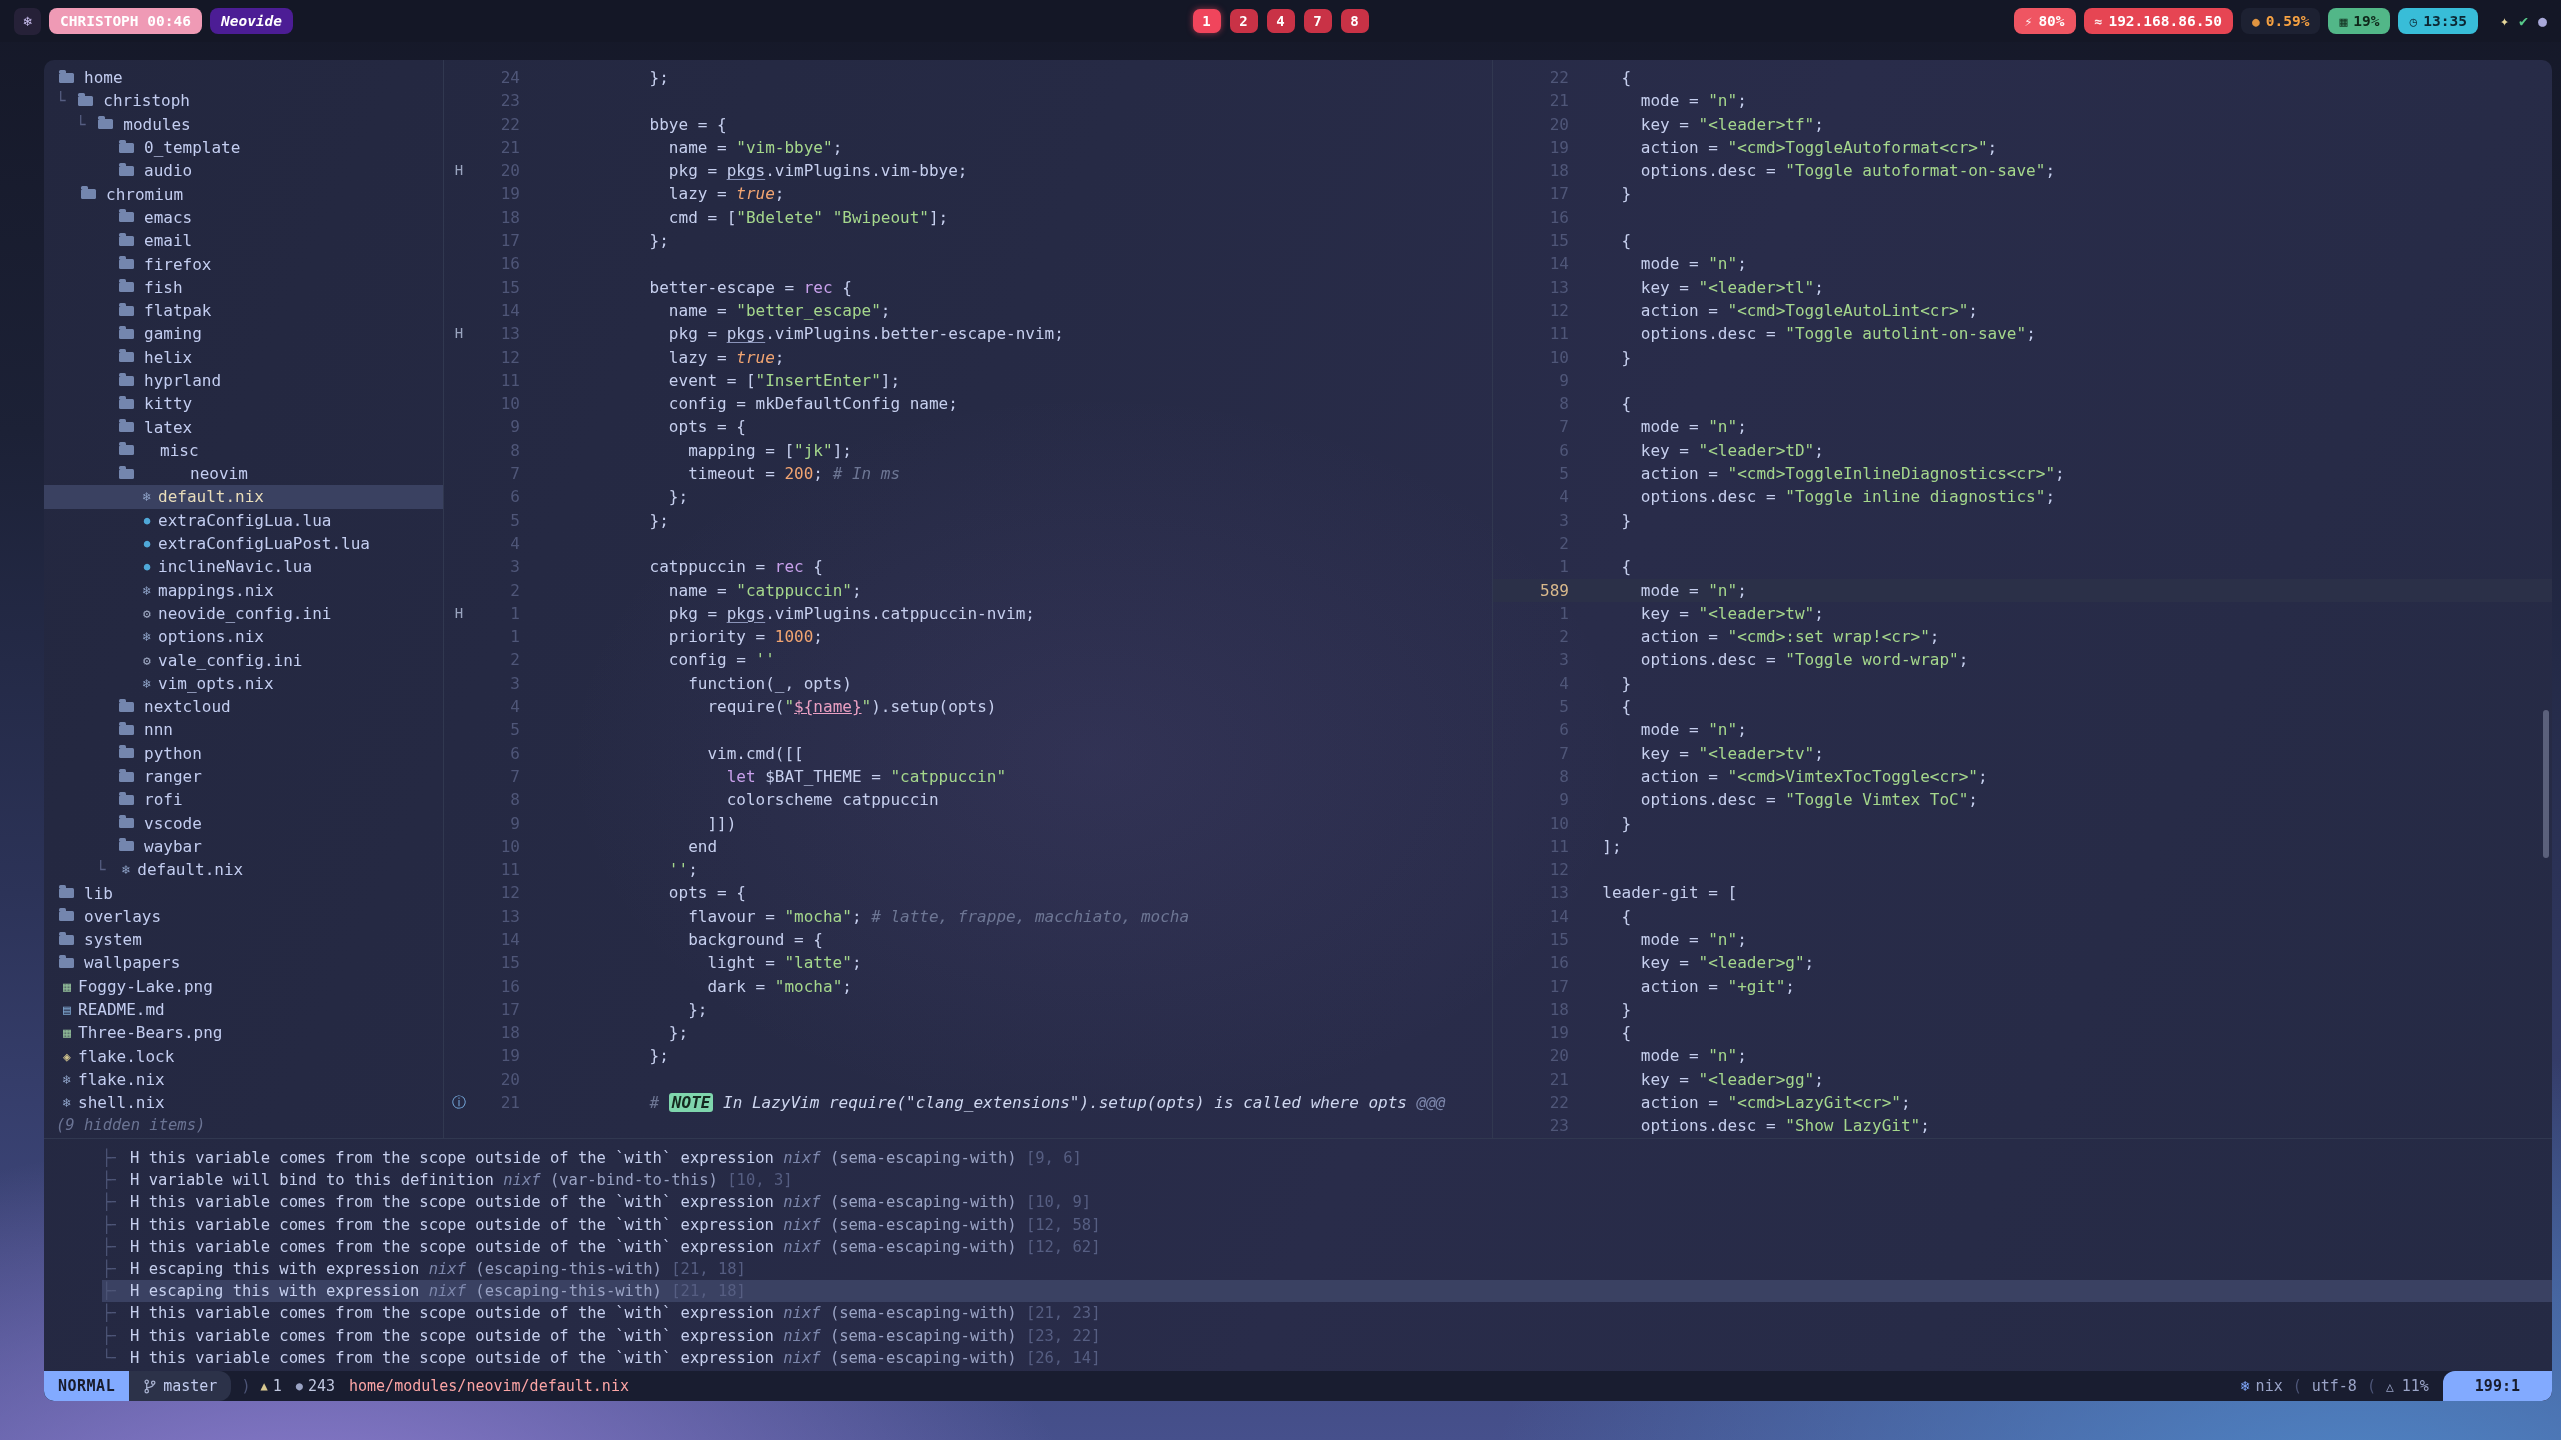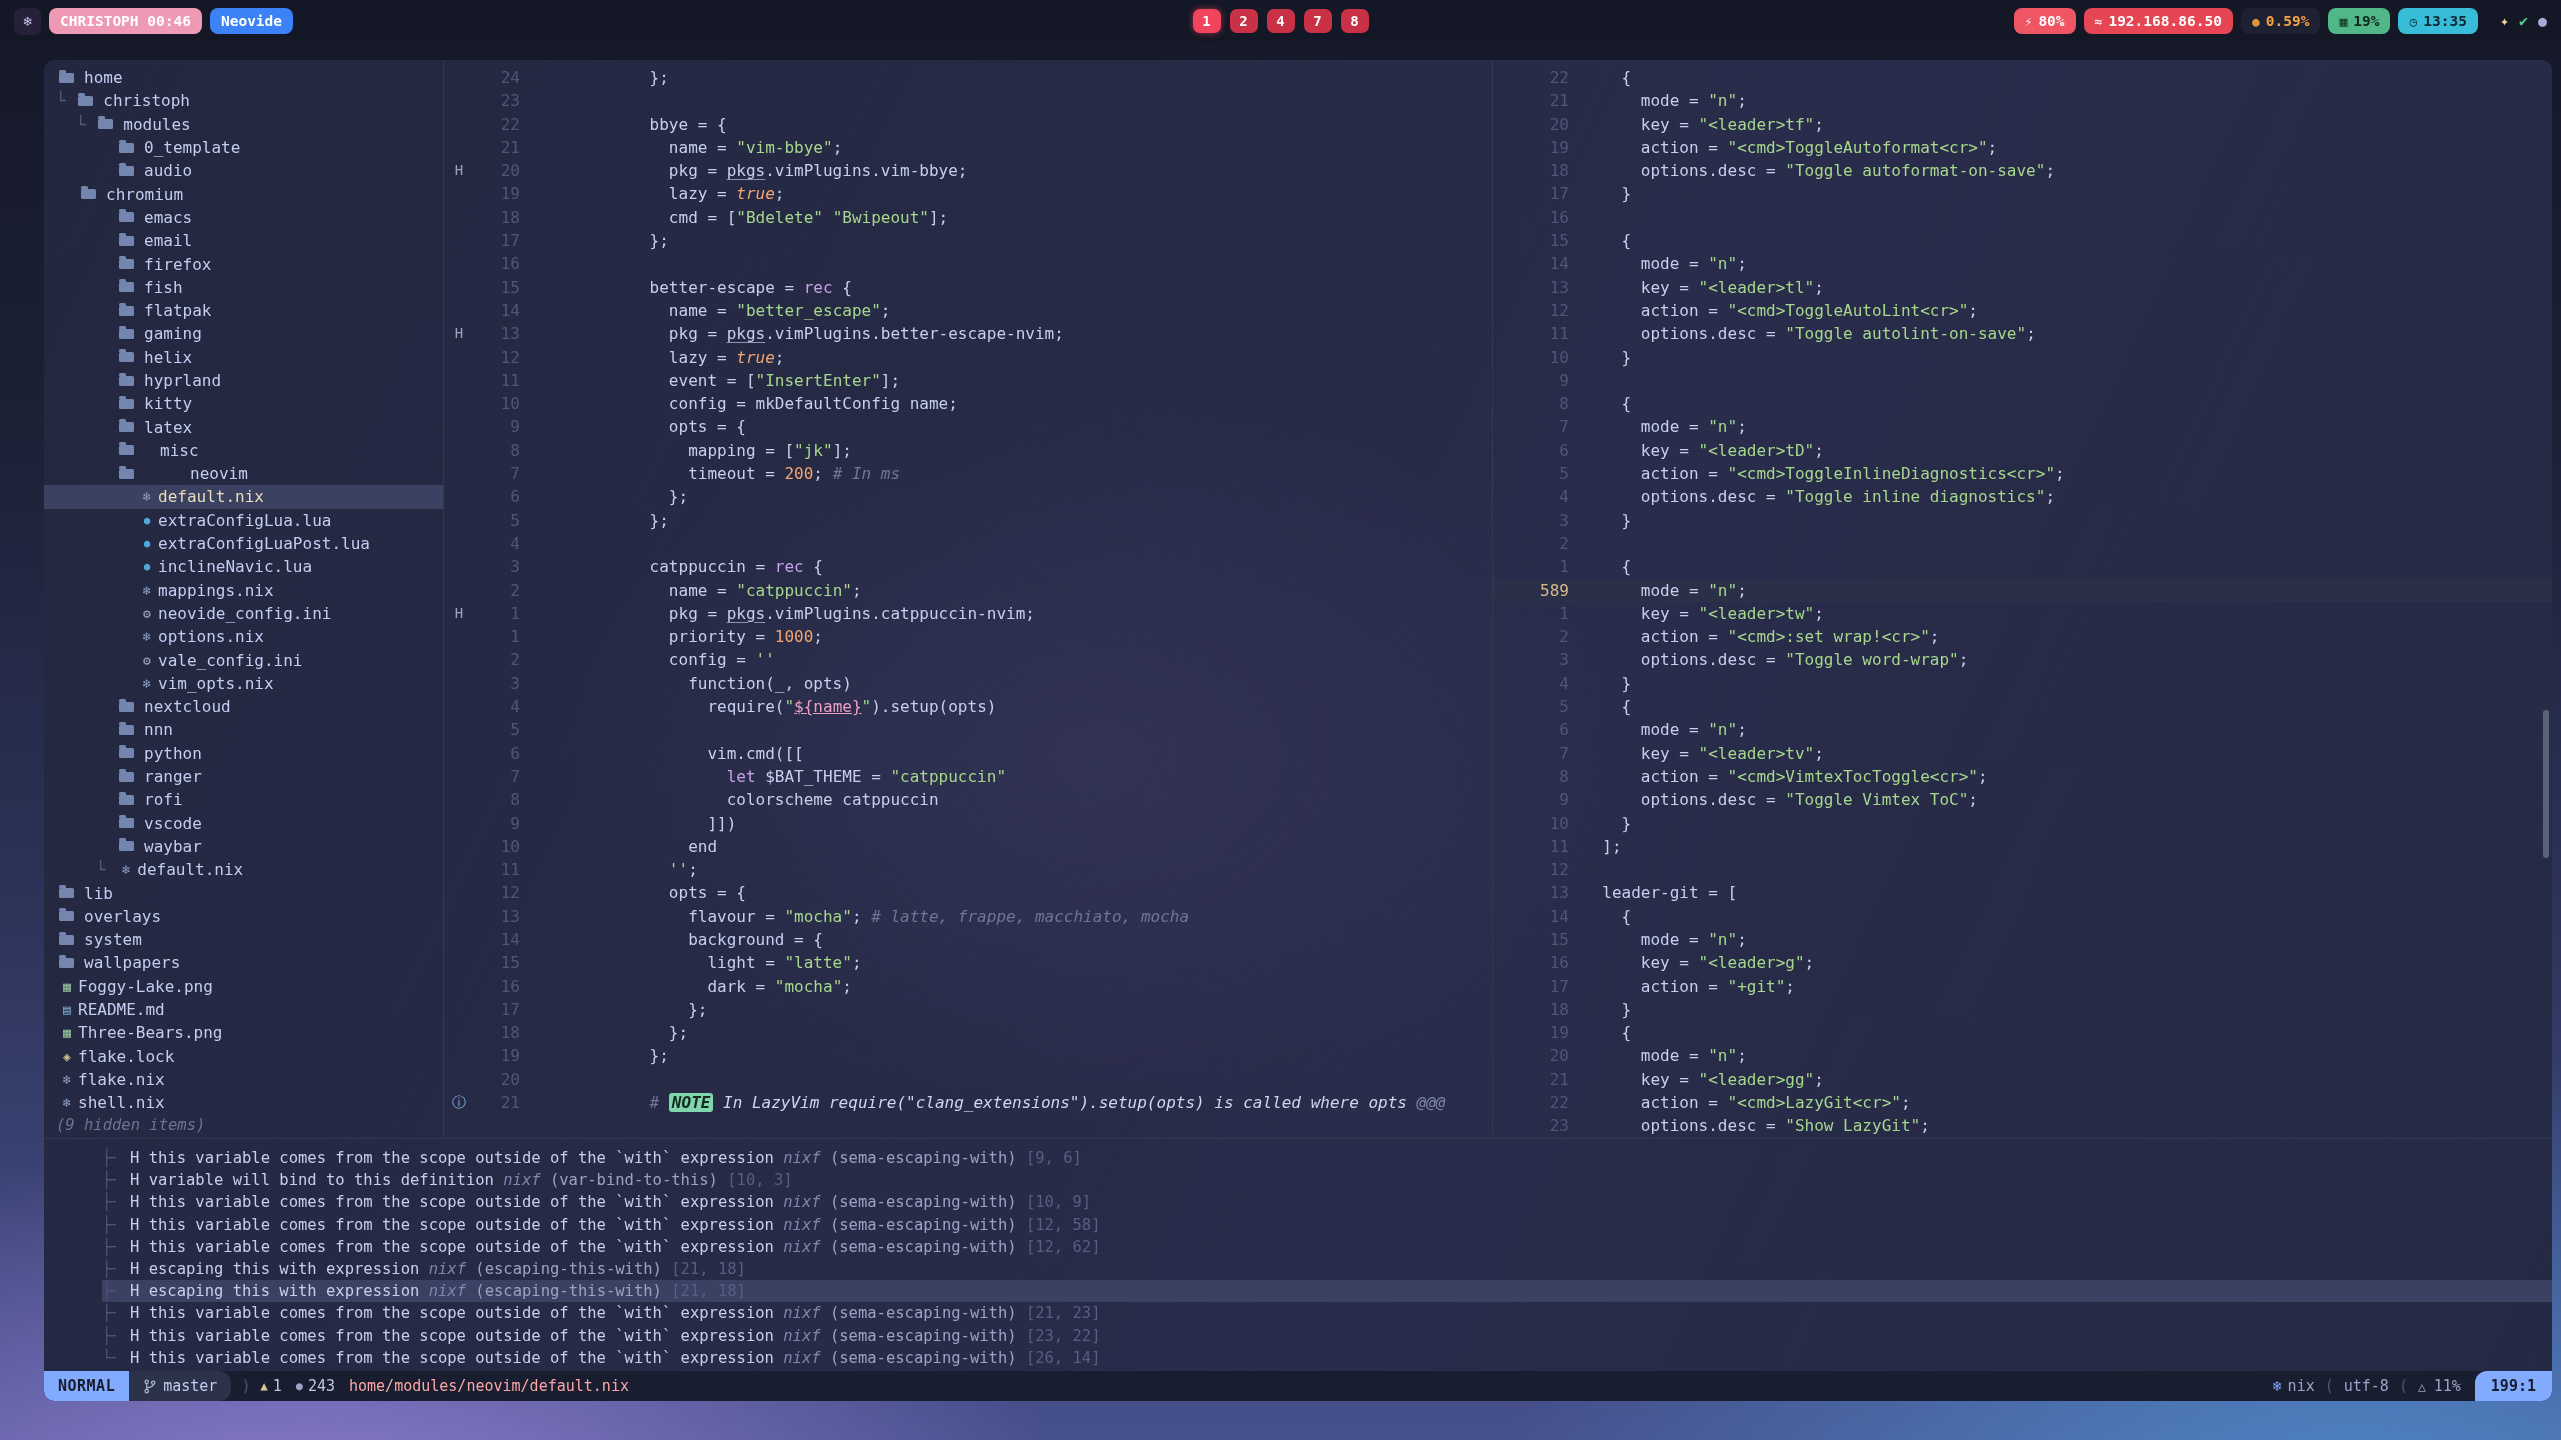--- a/index.html
+++ b/index.html
@@ -18,21 +18,21 @@
     background:#141726; display:flex; align-items:center; padding:0 14px;
   }
   .tb-left, .tb-right { display:flex; align-items:center; gap:8px; }
   .tb-right { margin-left:auto; }
   .logo { width:27px; height:27px; border-radius:7px; background:#262138; color:#cabff0;
           display:flex; align-items:center; justify-content:center; font-size:14px; }
   .badge { height:26px; border-radius:8px; padding:0 11px; display:flex; align-items:center;
            gap:6px; font-size:14.5px; font-weight:bold; color:#fff; }
   .bic { font-size:13px; opacity:.9; }
   .badge-user { background:#ef9ab5; color:#fff; }
-  .badge-app  { background:#3b82f6; }
+  .badge-app  { background:#4c1d95;font-style:italic; }
   .badge-batt { background:#ef5562; color:#fff; }
   .badge-net  { background:#e64553; }
   .badge-cpu  { background:#1d2132; color:#f5a142; }
   .badge-cpu .bic { color:#f5a142; }
   .badge-mem  { background:#52b788; color:#0f281a; }
   .badge-time { background:#38bdd8; color:#0c2733; }
   .tb-center { position:absolute; left:50%; transform:translateX(-50%); display:flex; gap:9px; }
   .ws { width:28px; height:24px; border-radius:7px; background:#c93246; color:#fff;
         display:flex; align-items:center; justify-content:center; font-size:14px; font-weight:bold; }
   .ws.active { background:#f0455c; box-shadow:0 0 6px rgba(240,70,95,.6); }
@@ -116,21 +116,21 @@
             padding:0 14px; border-radius:0 12px 12px 0; color:#c3cdf0; }
   .sl-sep { color:#4d5577; margin:0 10px; }
   .sl-diag { display:flex; align-items:center; gap:5px; margin-right:14px; color:#c0c8e0; }
   .w-ic { color:#d8c890; font-size:12px; }
   .h-ic { color:#9aa3c4; font-size:12px; }
   .sl-path { color:#fca5a5; margin-left:0; }
   .sl-right { margin-left:auto; display:flex; align-items:center; }
   .nix-ic { color:#82aaff; margin-right:6px; }
   .os-ic { color:#9aa4c8; margin-right:8px; font-size:13px; }
   .sl-pos { background:#82aaff; color:#181c2c; font-weight:bold; height:30px; display:flex;
-            align-items:center; padding:0 16px; margin-left:14px; border-radius:12px 0 0 0; }
+            align-items:center; padding:0 32px; margin-left:14px; border-radius:12px 0 0 0; }
 
   .scrollthumb { position:absolute; right:3px; top:650px; width:6px; height:148px;
                  border-radius:3px; background:rgba(205,213,240,.32); }
 </style>
 </head>
 <body>
 
 <header class="topbar">
   <div class="tb-left">
     <div class="logo">

